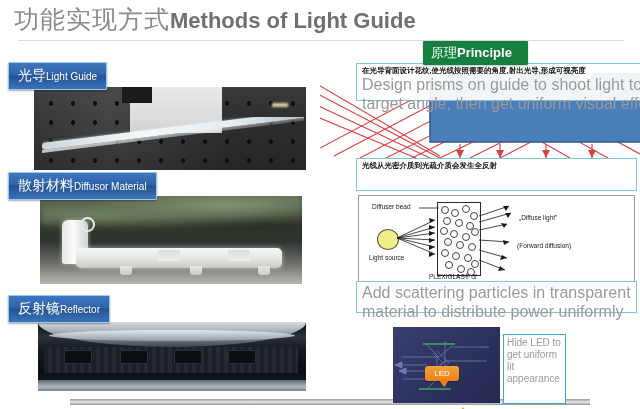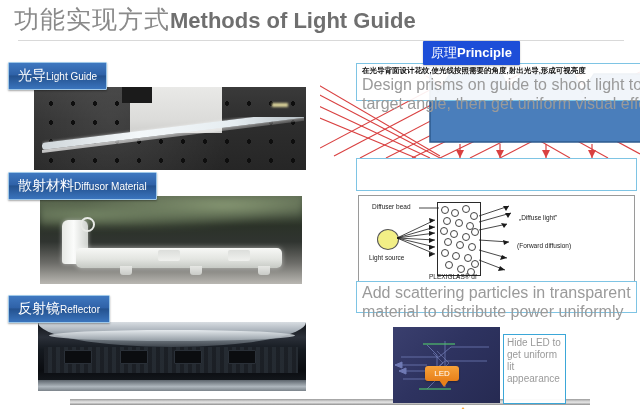--- a/index.html
+++ b/index.html
@@ -19,22 +19,22 @@
         background:linear-gradient(to bottom,#3f78c0 0%,#2f62a8 45%,#24528f 50%,#3a74bd 100%);
         box-shadow:0 1px 2px rgba(0,0,0,.35);border-radius:1px;z-index:6;}
   .chip .cn{font-size:14px;font-weight:400;}
   .chip .en{font-size:10px;font-weight:400;}
 
   #chip-light-guide{left:8px;top:62px;}
   #chip-diffusor{left:8px;top:172px;}
   #chip-reflector{left:8px;top:295px;}
 
   
-  #chip-principle{position:absolute;left:423px;top:41px;padding:2px 8px 3px 8px;
-     background:#1d4ed8;color:#fff;white-space:nowrap;z-index:7;border-radius:1px;
+  #chip-principle{position:absolute;left:423px;top:41px;padding:2px 16px 3px 8px;
+     background:#15803d;color:#fff;white-space:nowrap;z-index:7;border-radius:1px;
      box-shadow:0 1px 2px rgba(0,0,0,.25);}
   #chip-principle .cn{font-size:13px;}
   #chip-principle .en{font-size:13px;font-weight:700;}
 
   
   .photo{position:absolute;overflow:hidden;border:0;}
 
   
   #photo-light-guide{left:34px;top:87px;width:272px;height:83px;
       background:
@@ -241,20 +241,21 @@
     </g>
   </svg>
 </div>
 
 <div class="txtbox" id="box-principle">
   <span class="cn">在光导背面设计花纹,使光线按照需要的角度,射出光导,形成可视亮度</span>
   <span class="en">Design prisms on guide to shoot light to target angle, then get uniform visual effect</span>
 </div>
 
 <div class="txtbox" id="box-total-reflection">
+  <span class="cn">光线从光密介质到光疏介质会发生全反射</span>
 </div>
 
 <div id="diffuser-fig">
   <div id="df-slab">
     <div class="bead" style="left:3px;top:3px;"></div>
     <div class="bead" style="left:13px;top:6px;"></div>
     <div class="bead" style="left:24px;top:2px;"></div>
     <div class="bead" style="left:32px;top:9px;"></div>
     <div class="bead" style="left:5px;top:14px;"></div>
     <div class="bead" style="left:17px;top:16px;"></div>

